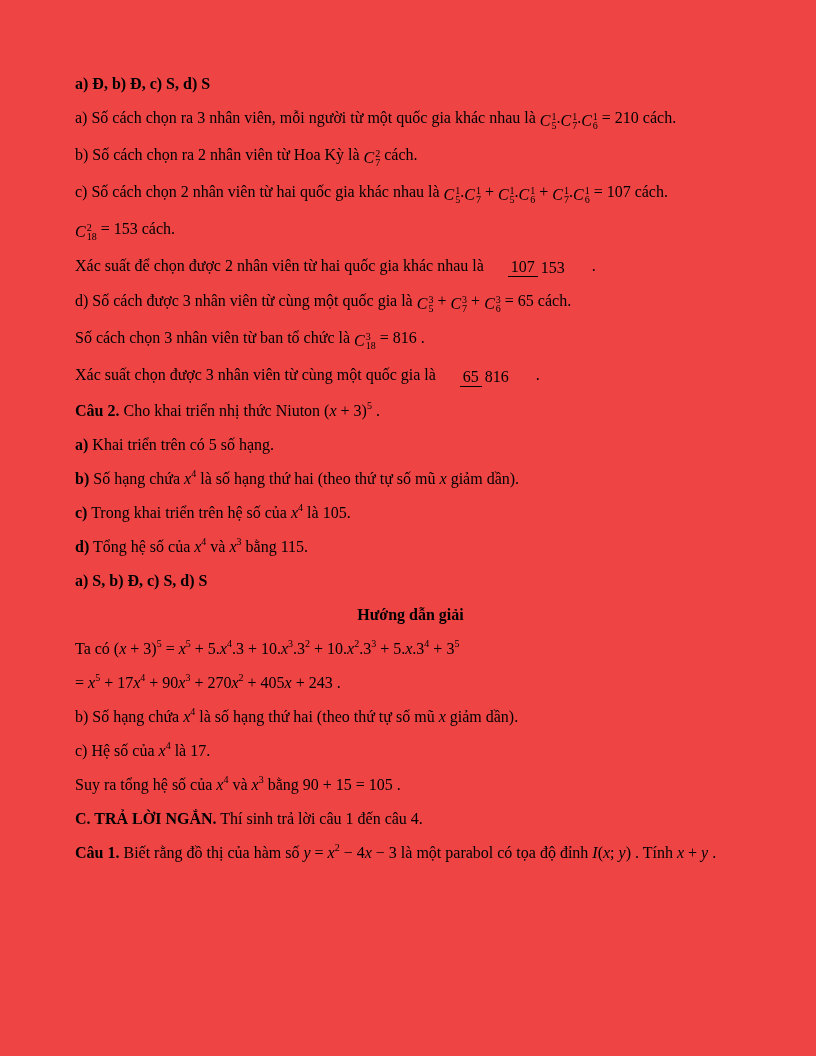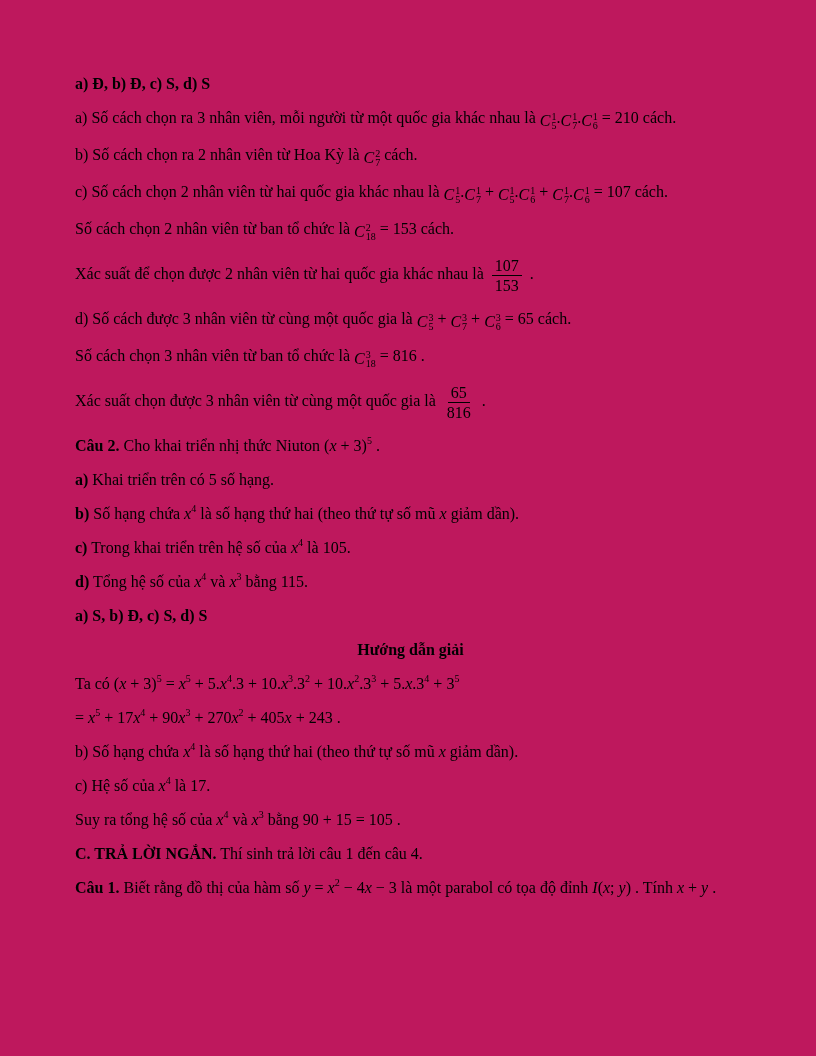--- a/index.html
+++ b/index.html
@@ -8,21 +8,21 @@
     background: #ffffff;
     font-family: "Liberation Serif", serif;
     font-size: 16px;
     color: #000000;
     overflow: hidden;
   }
   .page {
     box-sizing: border-box;
     width: 816px; height: 1056px;
     padding: 74px 70px 0 75px;
-    background: #be185d;
+    background: #ef4444;
   }
   p.line {
     margin: 0 0 14px 0;
     line-height: 20px;
   }
   p.center { text-align: center; }
   .bold { font-weight: bold; }
   .mvar { font-style: italic; }
   .sup {
     font-size: 10px;
@@ -38,25 +38,25 @@
   .comb .scripts {
     display: inline-flex;
     flex-direction: column;
     justify-content: center;
     font-size: 10px;
     line-height: 9px;
     margin-left: 1px;
   }
   .frac {
     display: inline-flex;
-    flex-direction: column;
+    flex-direction: row;
     align-items: center;
     vertical-align: middle;
     line-height: 19px;
-    margin: 0 4px;
+    margin: 0 20px;
     text-align: right;
   }
   .frac .num { border-bottom: 1px solid #000; padding: 0 3px; }
   .frac .den { padding: 0 3px; }
 </style>
 </head>
 <body>
 
 <div class="page">
   <div id="doc-body">
@@ -117,21 +117,21 @@
             <span>1</span>
             <span>7</span>
           </span>
         </span><span>.</span><span class="comb">
           <span class="c">C</span>
           <span class="scripts">
             <span>1</span>
             <span>6</span>
           </span>
         </span><span> = 107 cách.</span></p>
-      <p class="line"><span>Số cách chọn 2 nhân viên từ ban tổ chức là </span><span class="comb">
+      <p class="line"><span class="comb">
           <span class="c">C</span>
           <span class="scripts">
             <span>2</span>
             <span>18</span>
           </span>
         </span><span> = 153 cách.</span></p>
       <p class="line"><span>Xác suất để chọn được 2 nhân viên từ hai quốc gia khác nhau là </span><span class="frac">
           <span class="num">107</span>
           <span class="den">153</span>
         </span><span> .</span></p>

